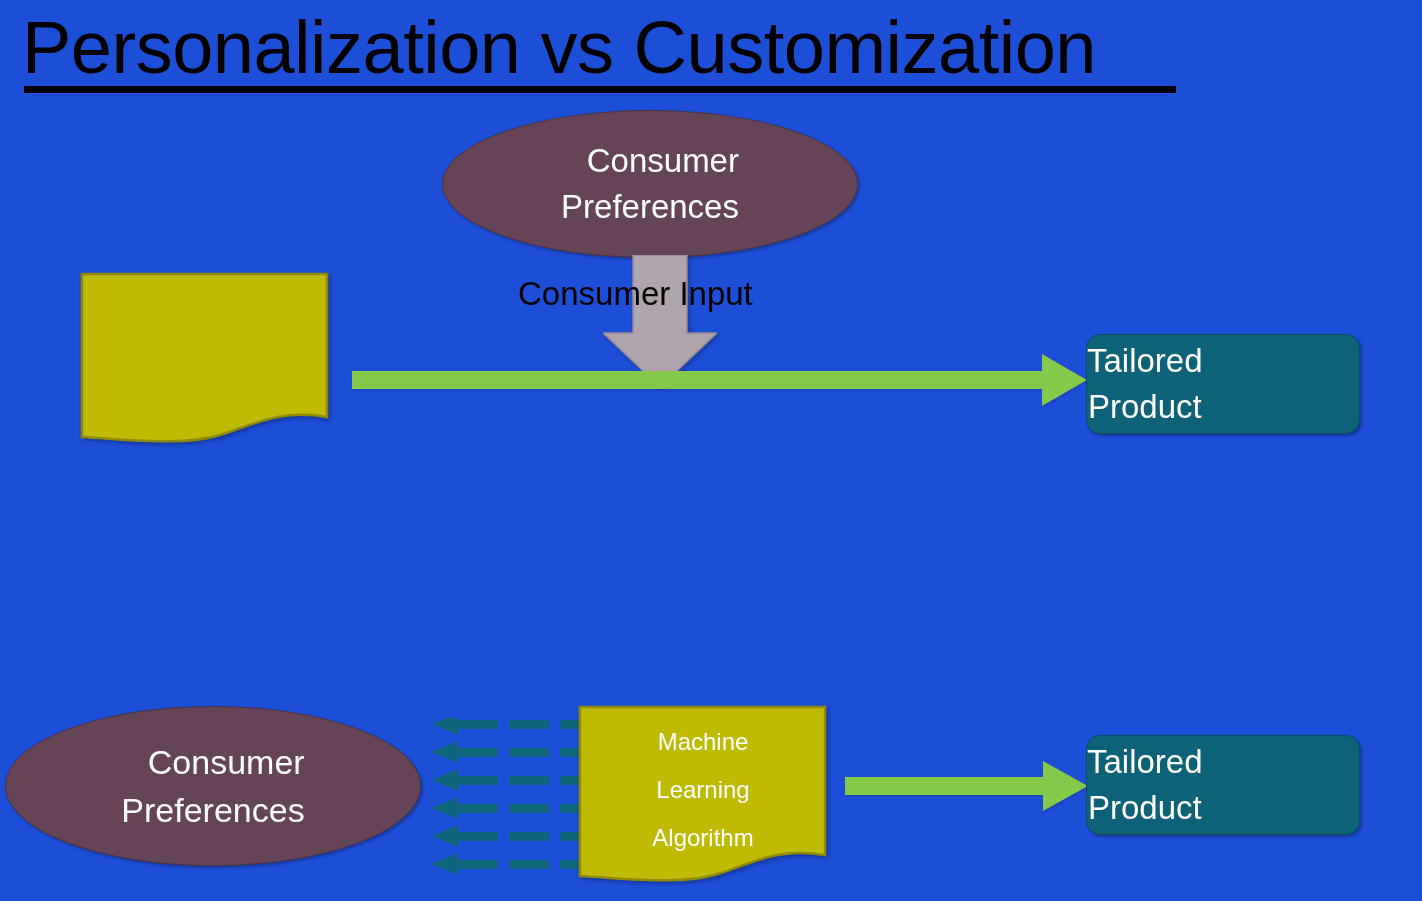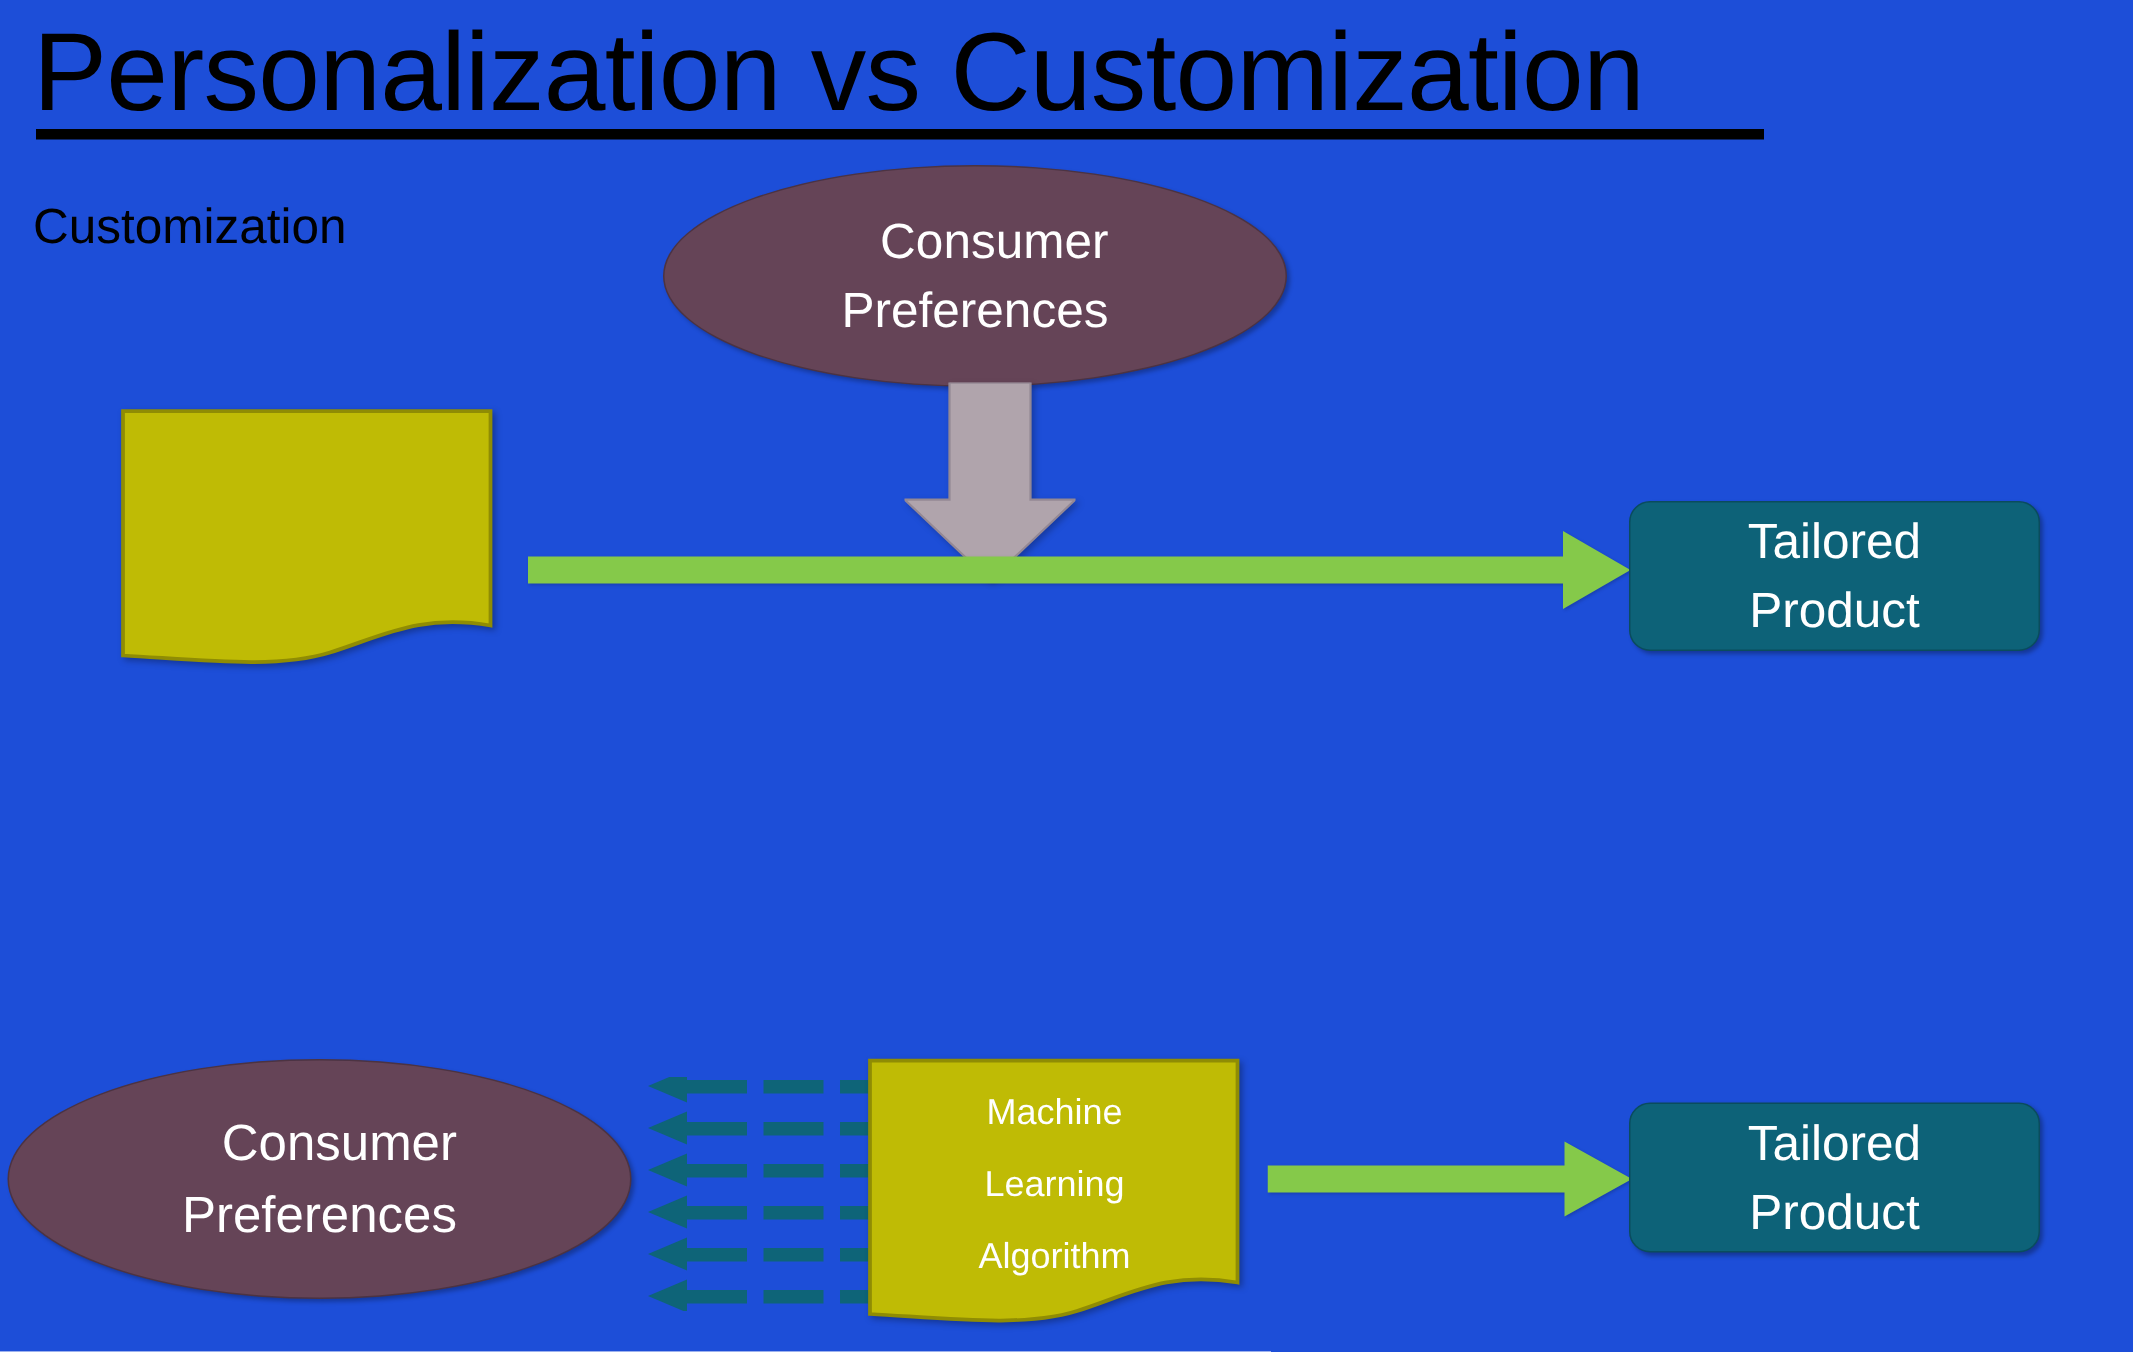--- a/index.html
+++ b/index.html
@@ -99,21 +99,21 @@
 
   
   .teal-box {
     position: absolute;
     background: #0d6278;
     border: 1px solid #0a4c5d;
     border-radius: 14px;
     box-shadow: 2px 2px 3px rgba(0,0,0,0.3);
     display: flex;
     align-items: center;
-    justify-content: center;
+    justify-content: flex-start;
     text-align: center;
     color: #ffffff;
     font-size: 33px;
     line-height: 46px;
     box-sizing: border-box;
     white-space: pre-line;
   }
   #box-product-top { left: 1086px; top: 334px; width: 274px; height: 100px; }
   #box-product-bottom { left: 1086px; top: 735px; width: 274px; height: 100px; }
 
@@ -153,32 +153,32 @@
   #dashed-arrows svg { display: block; }
 </style>
 </head>
 <body>
 
 <div id="slide">
 
   <div id="title">Personalization vs Customization</div>
   <div id="title-underline"></div>
 
-  <div id="label-customization" class="section-label">Customization</div>
 
   <div id="ellipse-top" class="ellipse">
     <span style="white-space: pre-line;">Consumer
 Preferences</span>
   </div>
 
   <div id="gray-arrow">
     <svg width="114" height="132" viewBox="0 0 114 132" xmlns="http://www.w3.org/2000/svg">
       <polygon points="30,0 84,0 84,78 114,78 57,132 0,78 30,78" fill="#b0a4ac" stroke="#948894" stroke-width="1.5"></polygon>
     </svg>
   </div>
+  <div id="label-consumer-input">Consumer Input</div>
 
   <div id="doc-company" class="doc-shape">
     <svg width="250" height="172" viewBox="0 0 250 172" xmlns="http://www.w3.org/2000/svg">
       <path d="M2,2 L247,2 L247,145 C200,137 175,152 140,163 C105,174 55,168 2,165 Z" fill="#bfbb05" stroke="#8f8c04" stroke-width="2.5"></path>
     </svg>
   </div>
 
   <div id="green-arrow-top" class="green-arrow">
     <svg width="735" height="56" viewBox="0 0 735 56" xmlns="http://www.w3.org/2000/svg">
       <polygon points="0,19 690,19 690,2 735,28 690,54 690,37 0,37" fill="#85c94a"></polygon>

